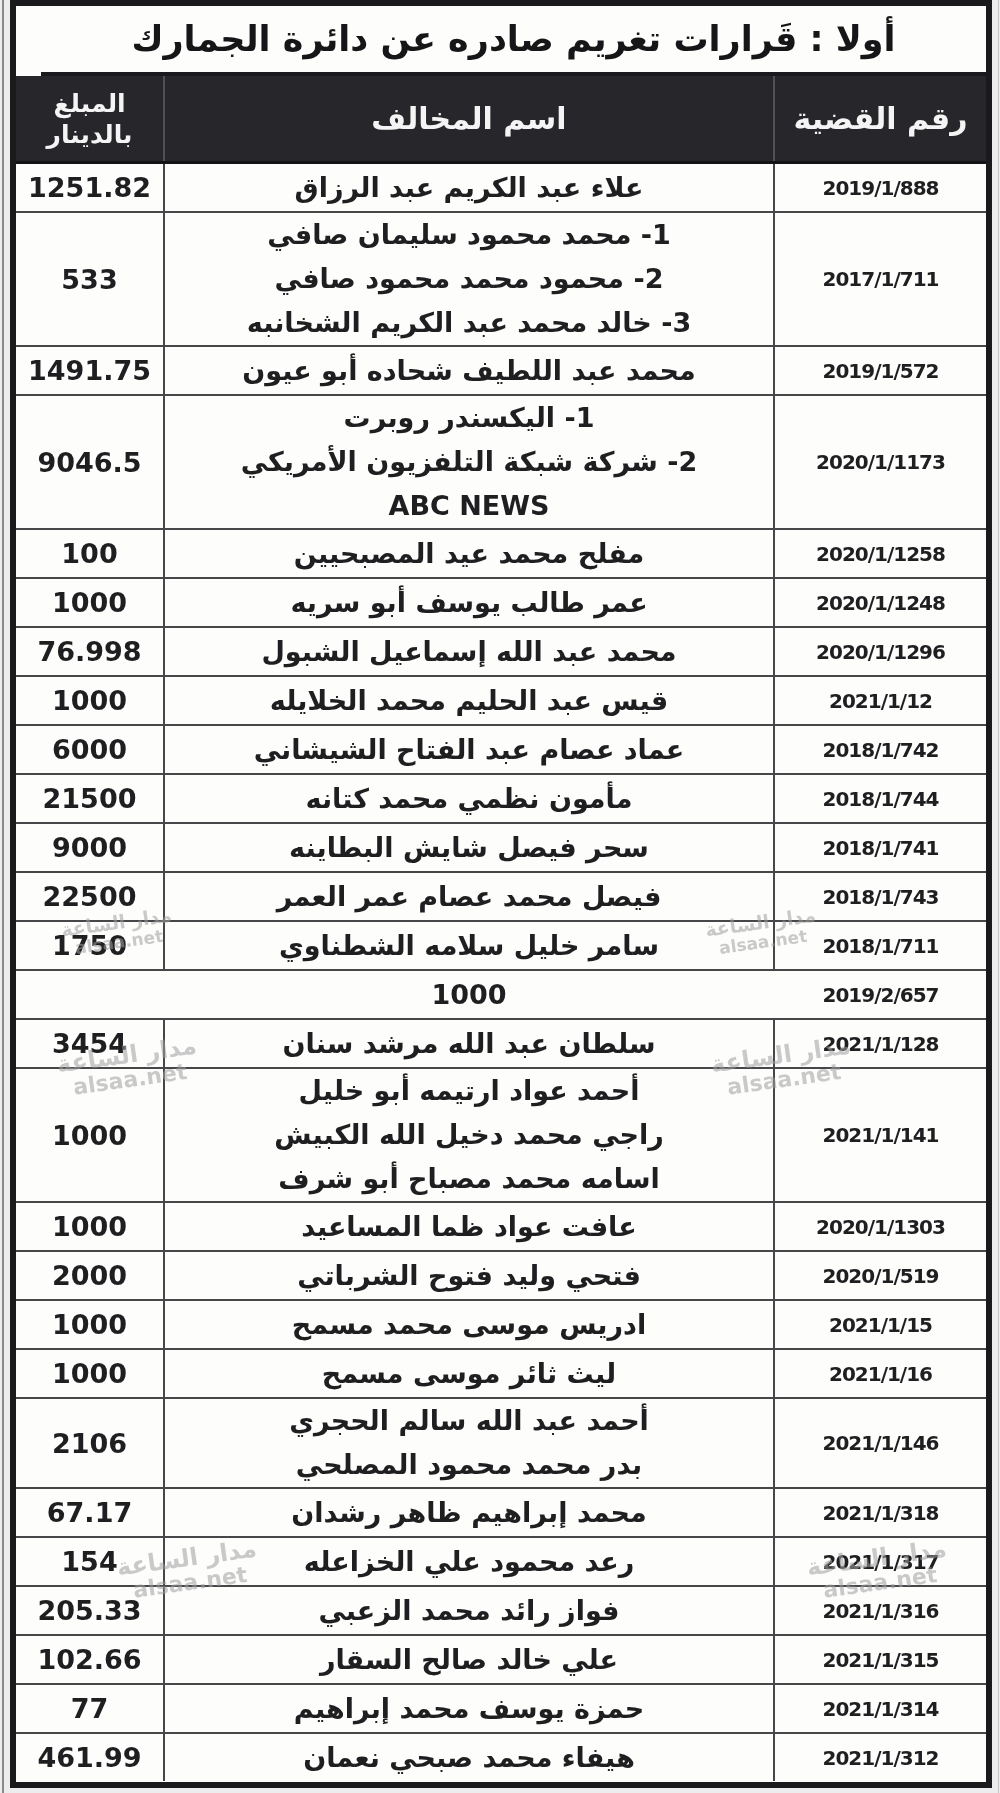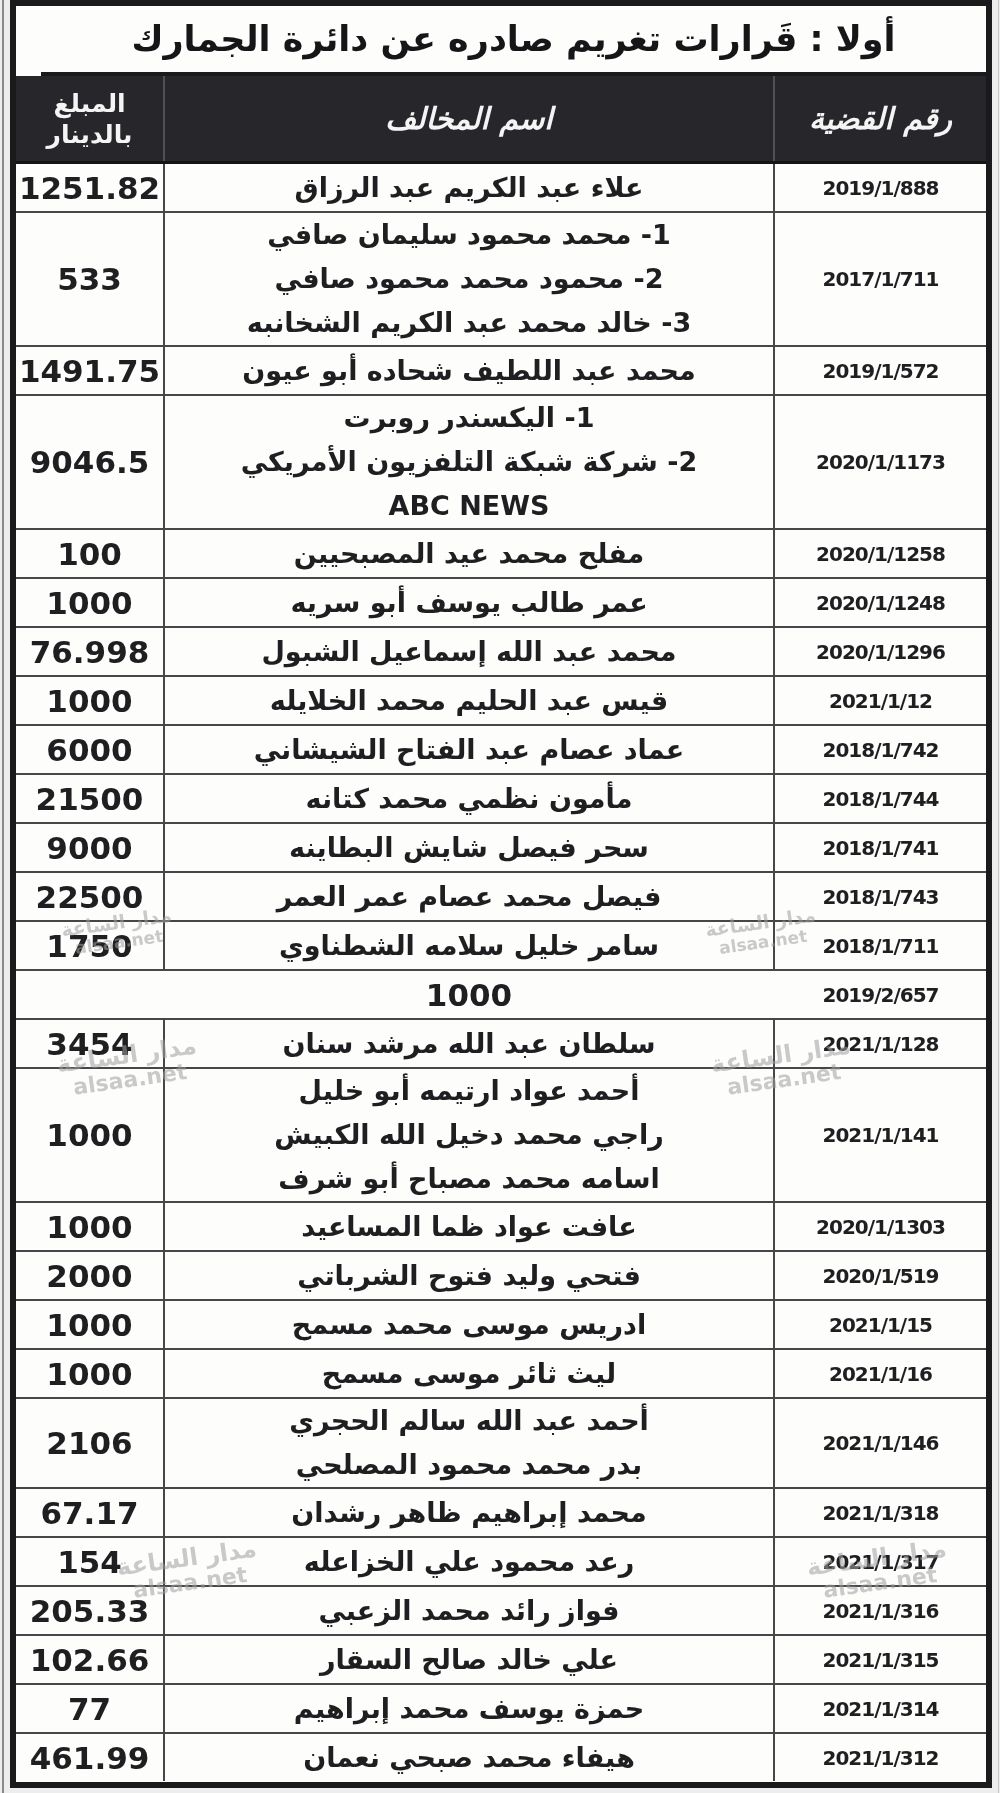--- a/index.html
+++ b/index.html
@@ -33,32 +33,32 @@
     margin-left:25px;
   }
   .grid{display:grid;grid-template-columns:211px 1fr 147px;direction:rtl;}
   .cell{display:flex;flex-direction:column;align-items:center;justify-content:center;box-sizing:border-box;}
   .c-name{border-left:2px solid var(--line);border-right:2px solid var(--line);}
   .thead{
     background:var(--header-bg);color:#f4f4f4;
     height:85px;border-bottom:3px solid #141416;
   }
   .thead .cell{font-weight:bold;}
-  .h-case{font-size:30px;font-style:italic;}
+  .h-case{font-size:30px;}
   .h-name{font-size:30px;}
   .h-amt{font-size:25px;line-height:31px;text-align:right;}
-  .thead .c-name{border-color:#515155;font-style:italic;}
+  .thead .c-name{border-color:#515155;}
   .row{border-bottom:2px solid var(--line);min-height:47px;}
   .row:last-child{border-bottom:none;}
   .num{
     direction:ltr;unicode-bidi:embed;
     font-weight:bold;color:var(--ink);
   }
   .c-case .num{font-size:20px;letter-spacing:-1px;}
-  .c-amt .num{font-size:31px;}
+  .c-amt .num{font-size:27px;}
   .nline{
     font-weight:bold;color:var(--ink);
     font-size:27px;line-height:44px;text-align:center;
     white-space:nowrap;
   }
   .wm{
     position:absolute;z-index:5;pointer-events:none;
     text-align:center;font-weight:bold;
     color:#a0a0a0;opacity:.55;
     transform:rotate(-8deg);

